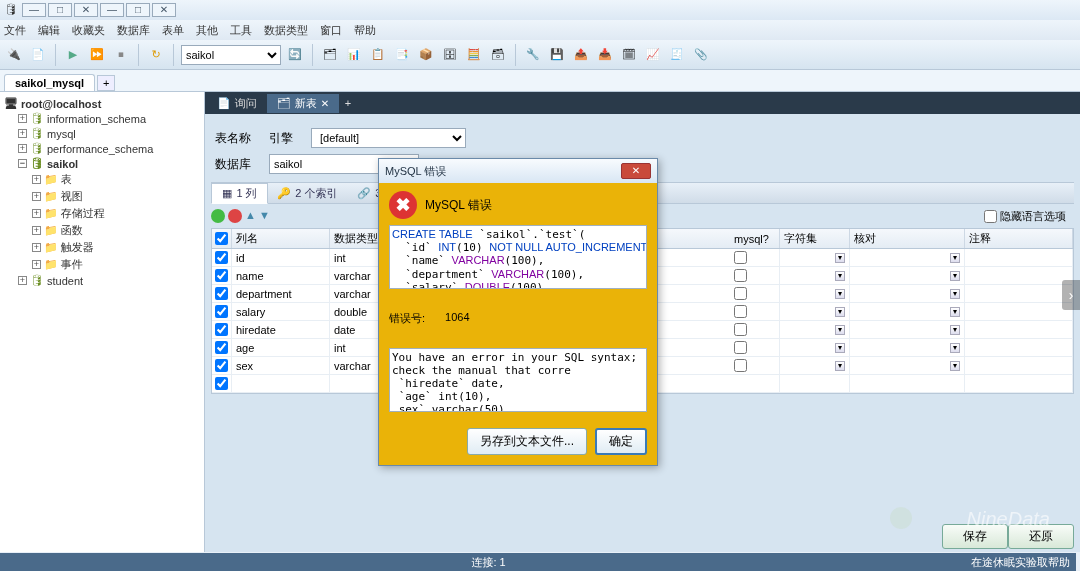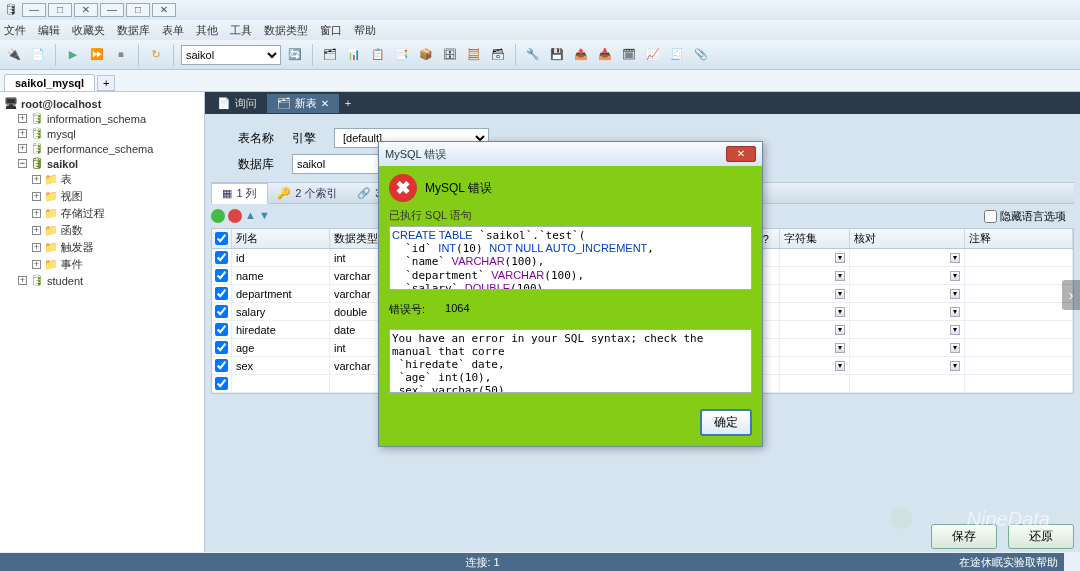--- a/index.html
+++ b/index.html
@@ -34,21 +34,21 @@
 .tree-panel .ind1 { padding-left: 14px; }
 .tree-panel .ind2 { padding-left: 28px; }
 
 .right { flex: 1; background: #d6e4f0; display: flex; flex-direction: column; }
 .right-tabs { height: 22px; background: #2a3a4a; display: flex; align-items: center; padding-left: 2px; }
 .right-tabs .rtab { padding: 2px 10px; color: #ddd; display: flex; align-items: center; gap: 4px; font-size: 11px; }
 .right-tabs .rtab.active { background: #4a6a8a; color: #fff; }
 .right-tabs .rtab .close { font-size: 10px; }
 .right-tabs .add { width: 18px; height: 18px; background: #2a3a4a; color: #ddd; text-align: center; line-height: 18px; }
 
-.form-area { padding: 14px 10px 4px 10px; display: flex; gap: 18px; align-items: center; flex-wrap: wrap; margin-left: 23px; }
+.form-area { padding: 14px 10px 4px 10px; display: flex; gap: 18px; align-items: center; flex-wrap: wrap; }
 .form-area label { font-size: 12px; }
 .form-area input[type=text], .form-area select { height: 20px; border: 1px solid #9ab; background: #fff; padding: 0 4px; font-size: 11px; }
 .form-area .fname { width: 150px; }
 .form-area .fdb { width: 150px; }
 .form-area .feng { width: 155px; }
 
 .sub-tabs { height: 22px; background: linear-gradient(#e8f0f8,#d0dce8); display: flex; align-items: center; border-top: 1px solid #b8c8d8; border-bottom: 1px solid #b8c8d8; margin: 4px 6px 0 6px; }
 .sub-tabs .stab { padding: 2px 10px; display: flex; align-items: center; gap: 4px; font-size: 11px; color: #335; }
 .sub-tabs .stab.active { background: #fff; border: 1px solid #b8c8d8; border-bottom-color: #fff; }
 .sub-actions { height: 20px; margin: 2px 6px; display: flex; align-items: center; justify-content: space-between; }
@@ -64,36 +64,36 @@
 .col-chk { width: 20px; justify-content: center; }
 .col-name { width: 98px; }
 .col-type { width: 60px; }
 .col-gap { width: 340px; border-right: none !important; }
 .col-fill { width: 50px; }
 .col-charset { width: 70px; }
 .col-collate { width: 115px; }
 .col-comment { flex: 1; }
 .dd { display: inline-block; width: 10px; height: 10px; margin-left: auto; background: linear-gradient(#fff,#dde); border: 1px solid #aab; font-size: 8px; text-align: center; line-height: 8px; }
 
-.footer { position: absolute; bottom: 22px; right: 6px; display: flex; gap: 11px; }
+.footer { position: absolute; bottom: 22px; right: 6px; display: flex; gap: 0; }
 .footer button { padding: 3px 20px; border: 1px solid #7a9; background: linear-gradient(#f8fcf8,#d8e8d8); border-radius: 3px; font-size: 12px; }
 
-.status-bar { position: absolute; bottom: 0; left: 0; right: 16px; height: 18px; background: #4a6a8a; color: #fff; display: flex; align-items: center; padding: 0 6px; font-size: 10px; justify-content: space-between; }
-
-.dialog { position: absolute; top: 141px; left: 378px; width: 385px; background: #84cc16; border: 1px solid #6a8aaa; box-shadow: 2px 2px 8px rgba(0,0,0,.3); }
+.status-bar { position: absolute; bottom: 0; left: 0; right: 4px; height: 18px; background: #4a6a8a; color: #fff; display: flex; align-items: center; padding: 0 6px; font-size: 10px; justify-content: space-between; }
+
+.dialog { position: absolute; top: 158px; left: 378px; width: 280px; background: #eab308; border: 1px solid #6a8aaa; box-shadow: 2px 2px 8px rgba(0,0,0,.3); }
 .dialog .dtitle { height: 24px; background: linear-gradient(#f8fbfe,#d8e6f4); display: flex; align-items: center; padding: 0 6px; font-size: 12px; color: #234; }
 .dialog .dtitle .spacer { flex: 1; }
 .dialog .dtitle .xbtn { width: 30px; height: 16px; background: #c94a3b; border: 1px solid #933; color: #fff; text-align: center; line-height: 14px; border-radius: 2px; font-size: 10px; }
 .dialog .dbody { padding: 8px 10px; }
 .dialog .dhead { display: flex; align-items: center; gap: 8px; margin-bottom: 6px; }
 .dialog .erricon { width: 28px; height: 28px; border-radius: 50%; background: #d33; color: #fff; font-weight: bold; font-size: 18px; text-align: center; line-height: 28px; }
 .dialog .dlabel { font-size: 11px; margin: 6px 0 3px 0; color: #333; }
 .dialog textarea { width: 100%; height: 64px; border: 1px solid #a0b0c0; font-family: Consolas, monospace; font-size: 11px; padding: 2px; background: #fff; resize: none; overflow-y: scroll; }
 .dialog .sqlbox { width: 100%; height: 64px; border: 1px solid #a0b0c0; font-family: Consolas, monospace; font-size: 11px; padding: 2px; background: #fff; overflow-y: scroll; white-space: pre; line-height: 1.2; }
-.dialog .errno { display: flex; gap: 20px; font-size: 11px; margin: 12px 0; }
+.dialog .errno { display: flex; gap: 20px; font-size: 11px; margin: 22px 0; }
 .dialog .dbtns { display: flex; justify-content: flex-end; gap: 8px; padding: 6px 10px 10px 10px; }
 .dialog .dbtns button { padding: 3px 12px; border: 1px solid #8aa; background: linear-gradient(#fff,#e0ecf4); border-radius: 3px; font-size: 12px; }
 .dialog .dbtns button.primary { border: 2px solid #3a7ab8; }
 .kw-blue { color: #0040c0; }
 .kw-purple { color: #8000a0; }
 
 .watermark-left { position: absolute; left: 30px; bottom: 30px; color: rgba(255,255,255,0.5); font-size: 24px; font-style: italic; pointer-events: none; }
 .watermark-right { position: absolute; right: 30px; bottom: 40px; color: rgba(255,255,255,0.6); font-size: 20px; font-style: italic; pointer-events: none; }
 .wm-chat { position: absolute; right: 168px; bottom: 42px; width: 22px; height: 22px; border-radius: 50%; background: rgba(200,220,200,.4); }
 .arrow-right { position:absolute; right:0; top:280px; width:18px; height:30px; background:rgba(0,0,0,.3); color:#fff; text-align:center; line-height:30px; font-size:14px; border-radius:3px 0 0 3px;}
@@ -450,38 +450,38 @@
   <div class="dtitle">
     <span>MySQL 错误</span>
     <span class="spacer"></span>
     <span class="xbtn">✕</span>
   </div>
   <div class="dbody">
     <div class="dhead">
       <div class="erricon">✖</div>
       <span style="font-size:12px">MySQL 错误</span>
     </div>
-    <div class="dlabel">已执行 SQL 语句</div>
     <div class="sqlbox"><span class="kw-blue">CREATE TABLE</span> `saikol`.`test`(
   `id` <span class="kw-blue">INT</span>(10) <span class="kw-blue">NOT NULL AUTO_INCREMENT</span>,
   `name` <span class="kw-purple">VARCHAR</span>(100),
   `department` <span class="kw-purple">VARCHAR</span>(100),
   `salary` <span class="kw-purple">DOUBLE</span>(100),
   `hiredate` </div>
     <div class="errno">
       <span>错误号:</span>
       <span>1064</span>
     </div>
     <textarea readonly="" style="">You have an error in your SQL syntax; check the manual that corre
  `hiredate` date,
  `age` int(10),
  sex` varchar(50),
  primary key (`' at line 5</textarea>
   </div>
   <div class="dbtns">
+    <button>另存到文本文件...</button>
     <button class="primary">确定</button>
   </div>
 </div>
 
 <div class="arrow-right">›</div>
 <div class="wm-chat"></div>
 <div class="watermark-left">Baidu 百科</div>
 <div class="watermark-right">NineData</div>
 
 </body></html>

